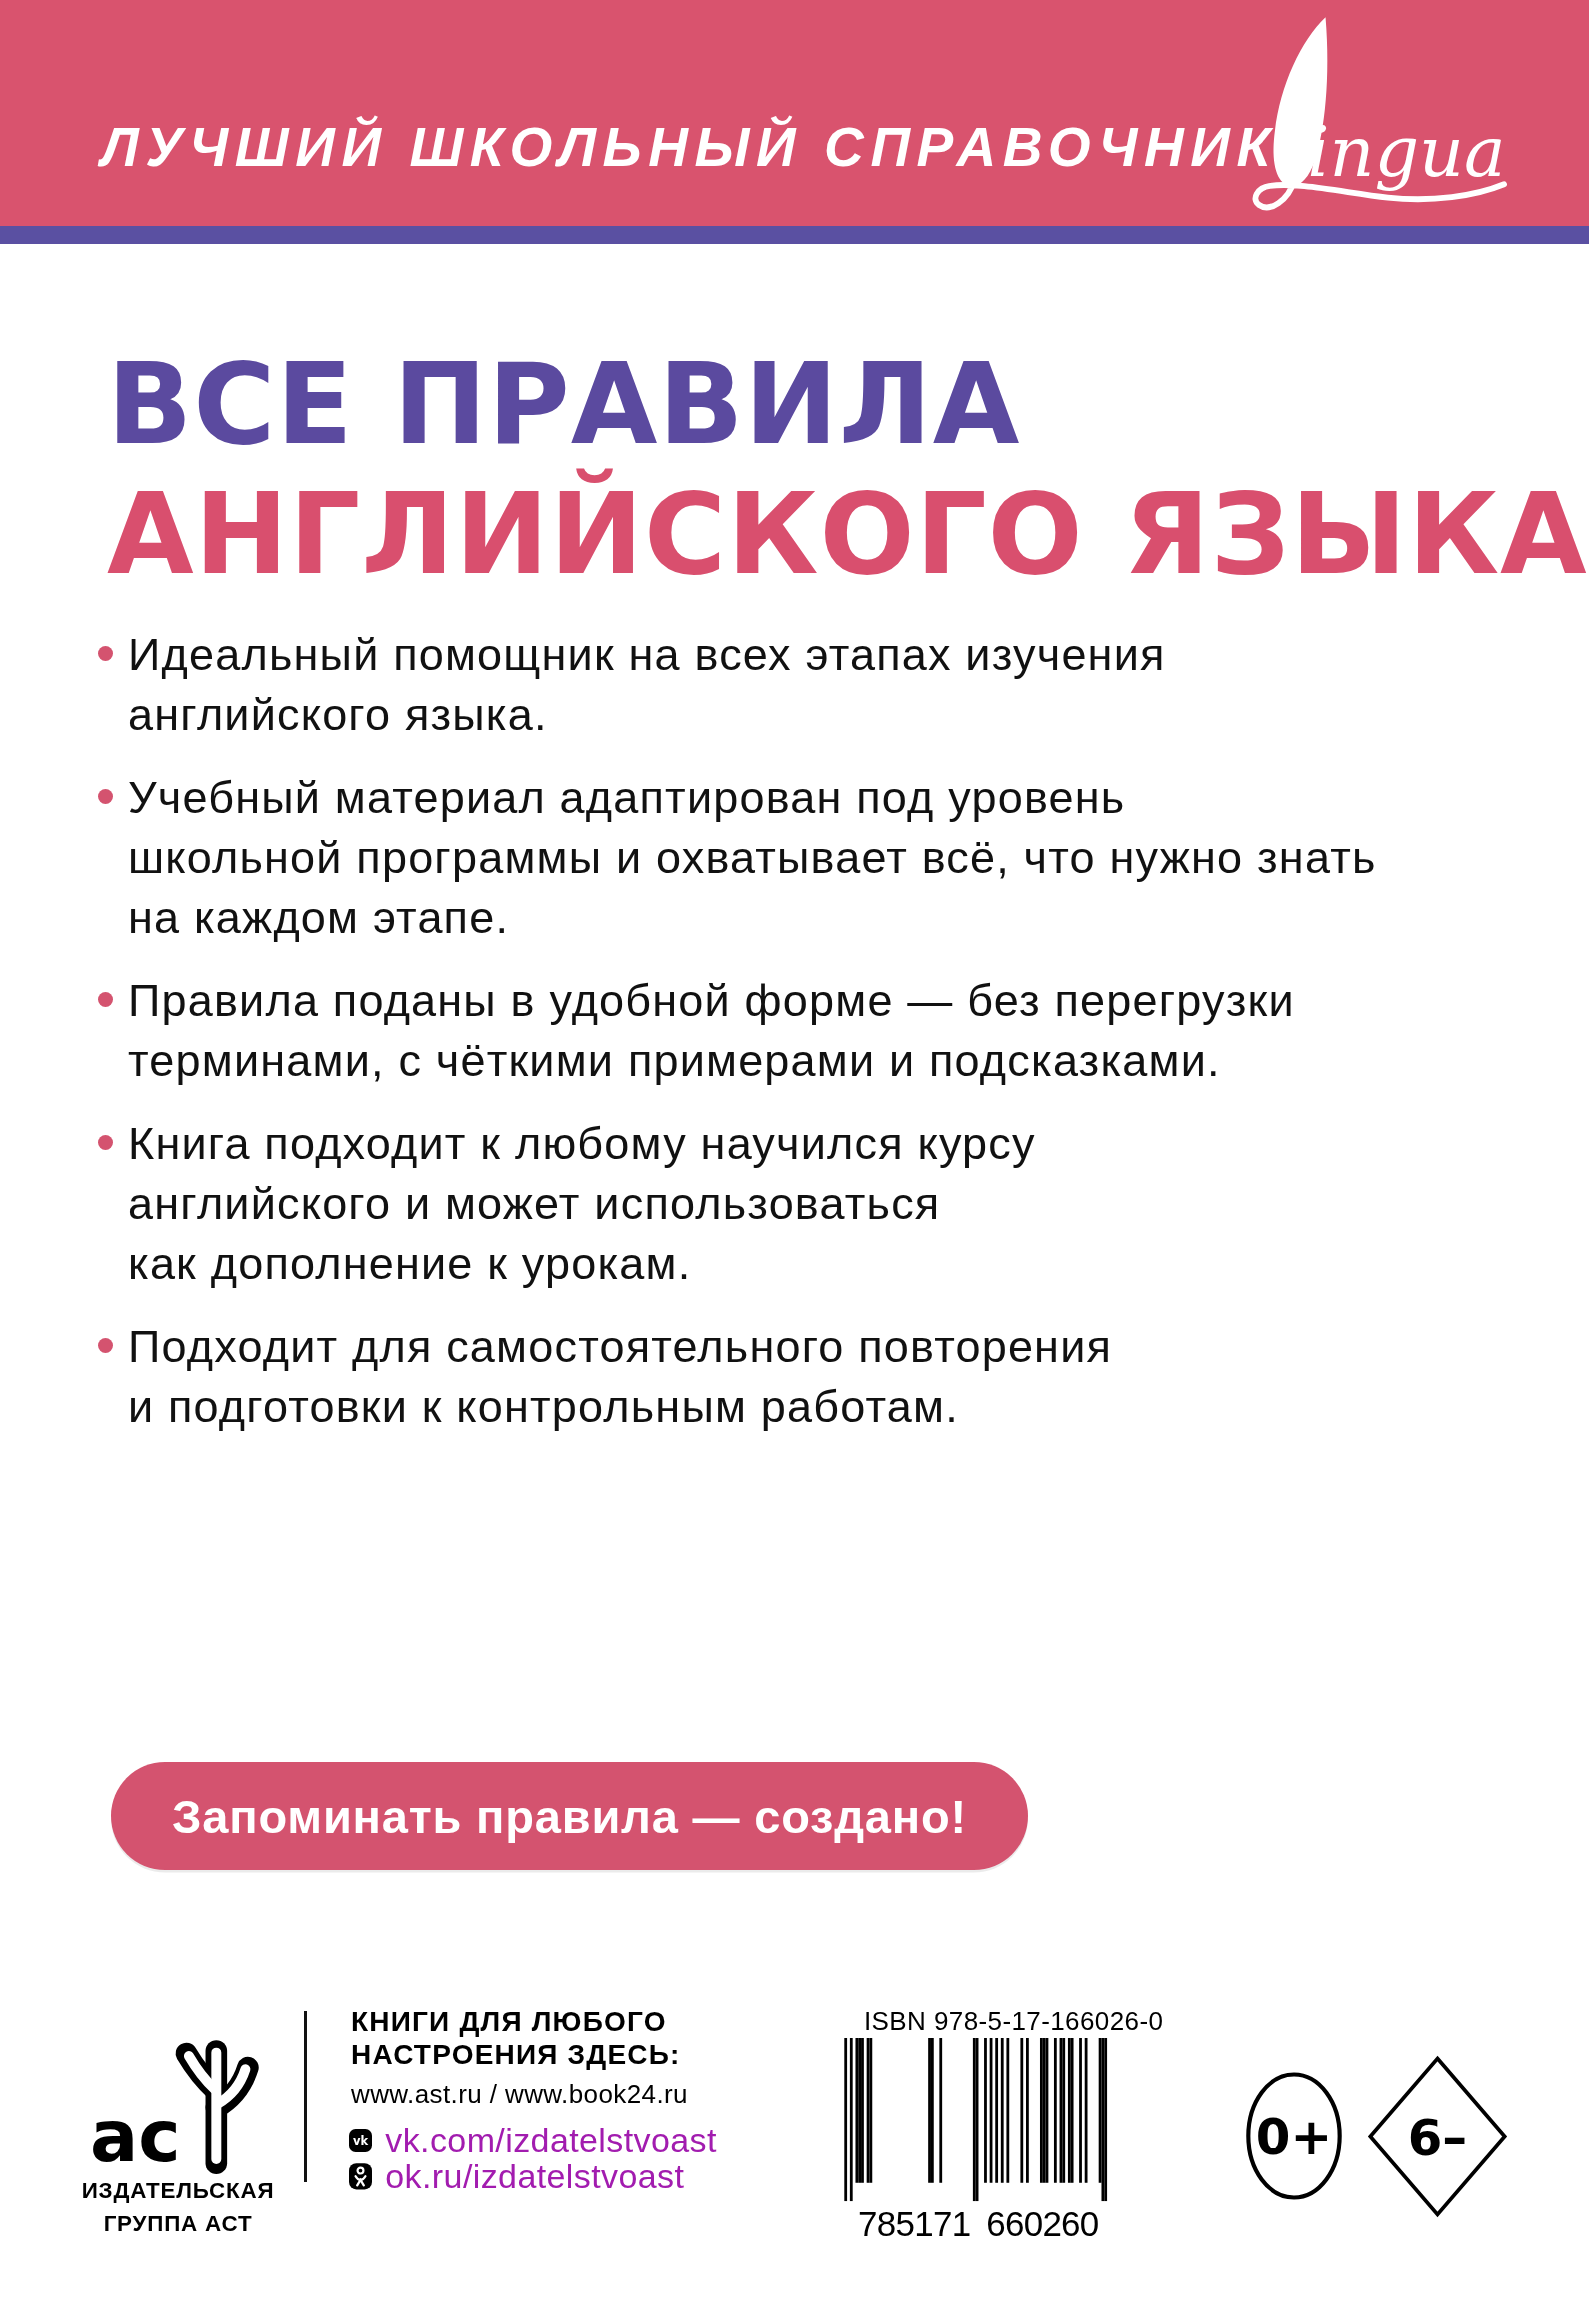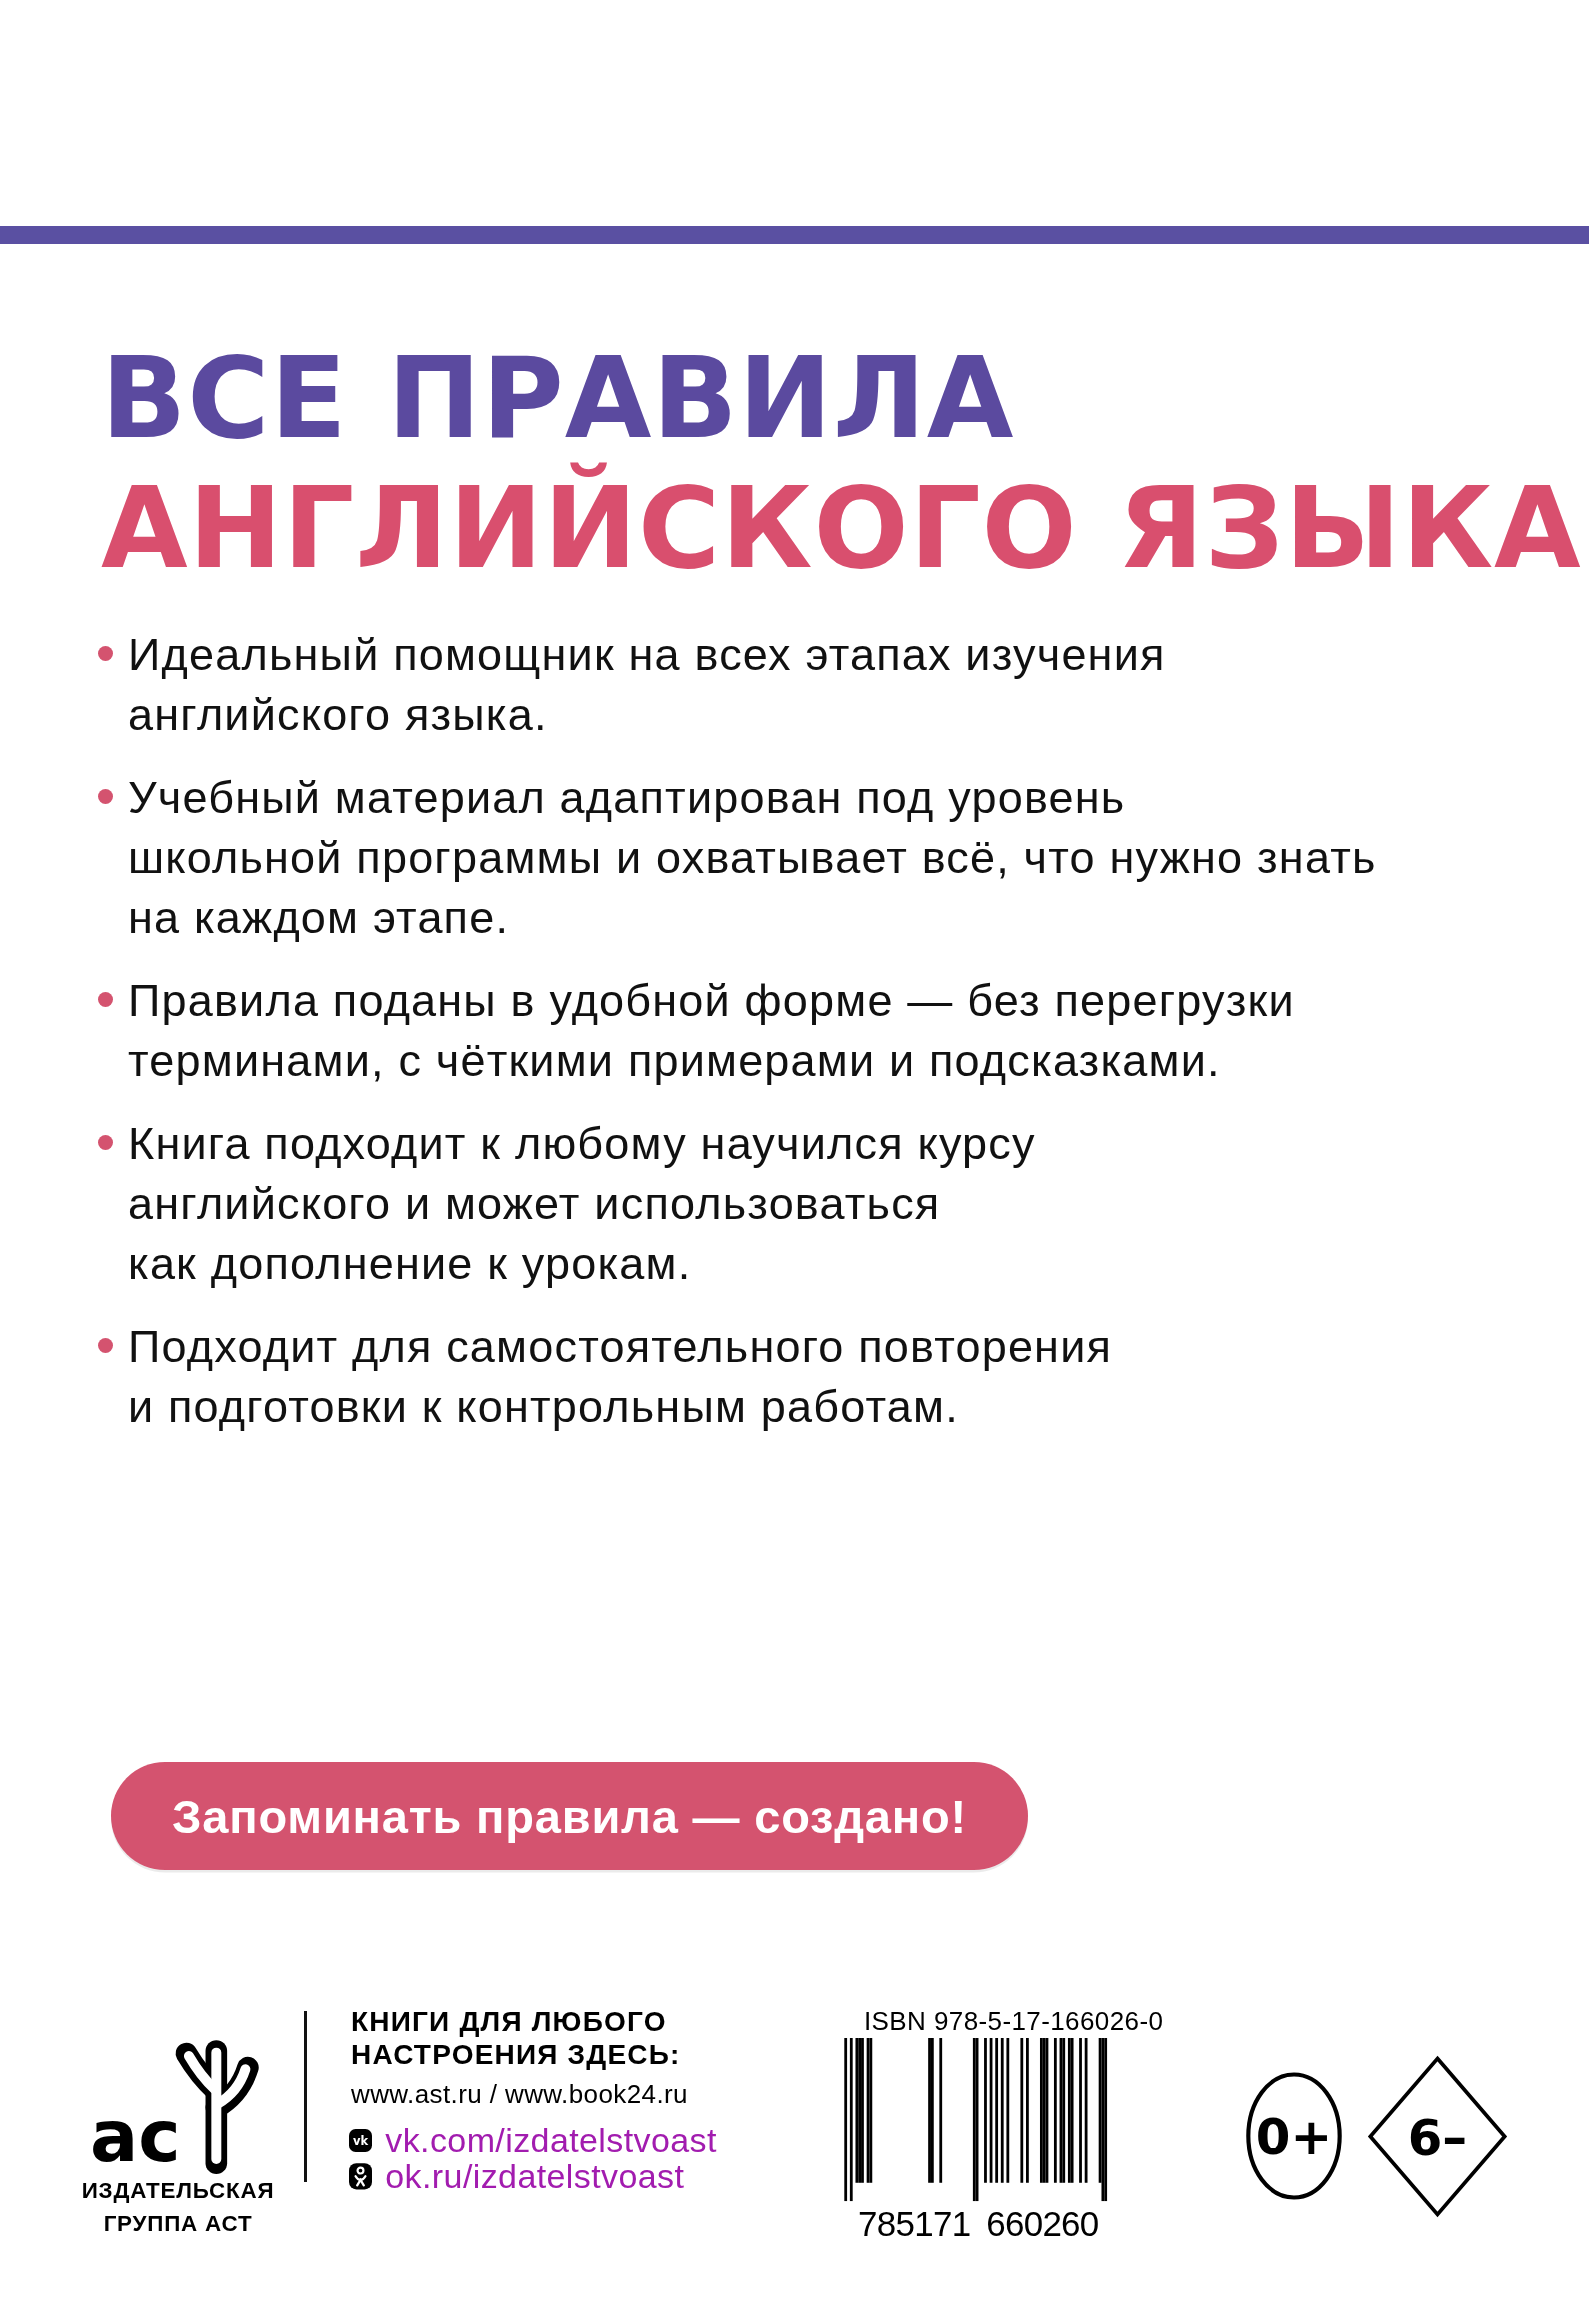--- a/index.html
+++ b/index.html
@@ -70,23 +70,33 @@
   .isbn{ position:absolute; left:844px; top:2006px; font-size:26px; letter-spacing:0.4px; color:#000;margin-left:20px; }
   .barcode{ position:absolute; left:843px; top:2038px; }
   .badge-circle{ position:absolute; left:1245px; top:2071px; }
   .badge-diamond{ position:absolute; left:1367px; top:2055px; }
 </style>
 </head>
 <body>
 
 <div class="page">
 
+  <header class="banner">
+    <div class="banner-text">ЛУЧШИЙ ШКОЛЬНЫЙ СПРАВОЧНИК</div>
+    <svg class="lingua" width="274" height="208" viewBox="0 0 330 250">
+      <g>
+        <path fill="#ffffff" d="M97,5 C68,32 42,88 36,142 C32,172 35,197 48,206 C61,214 76,202 84,178 C96,142 103,78 97,5 Z"></path>
+        <path fill="none" stroke="#ffffff" stroke-width="7" stroke-linecap="round" d="M60,200 C52,226 30,240 17,231 C7,224 15,210 30,208 C62,203 120,216 172,222 C225,228 278,220 312,206"></path>
+      </g>
+      <text x="75" y="196" font-family="DejaVu Serif, serif" font-style="italic" font-size="84" fill="#ffffff">ingua</text>
+    </svg>
+  </header>
   <div class="stripe"></div>
 
-  <h1 class="title" style="margin:0">
+  <h1 class="title" style="margin:6px">
     <span class="title-line1">ВСЕ ПРАВИЛА</span>
     <span class="title-line2">АНГЛИЙСКОГО ЯЗЫКА</span>
   </h1>
 
   <div class="content">
     <div class="bullet-item">
       <span class="dot"></span>
       <div class="bullet-text">Идеальный помощник на всех этапах изучения
 английского языка.</div>
     </div>

